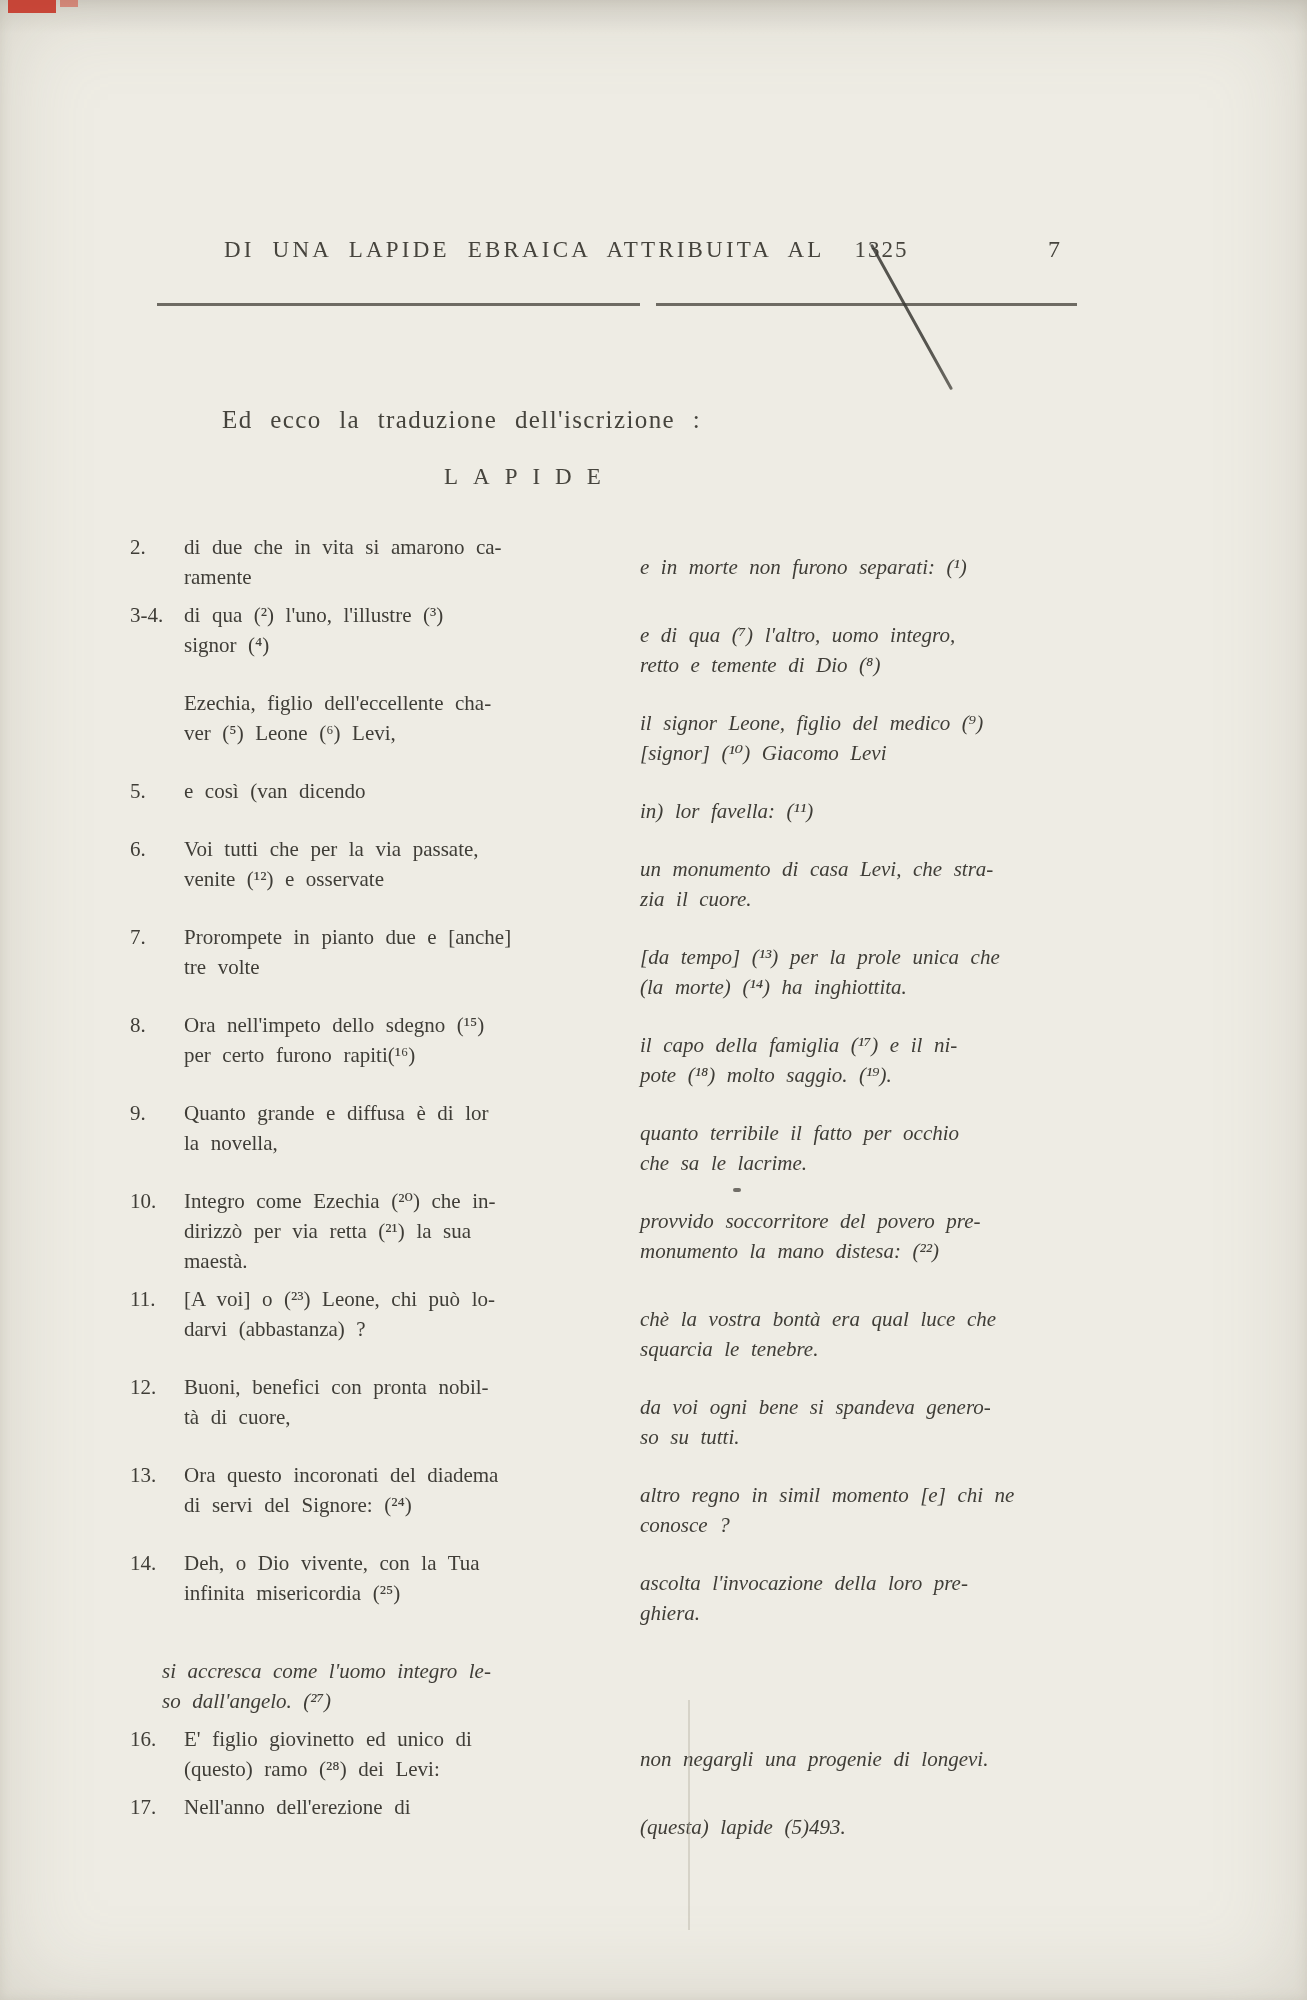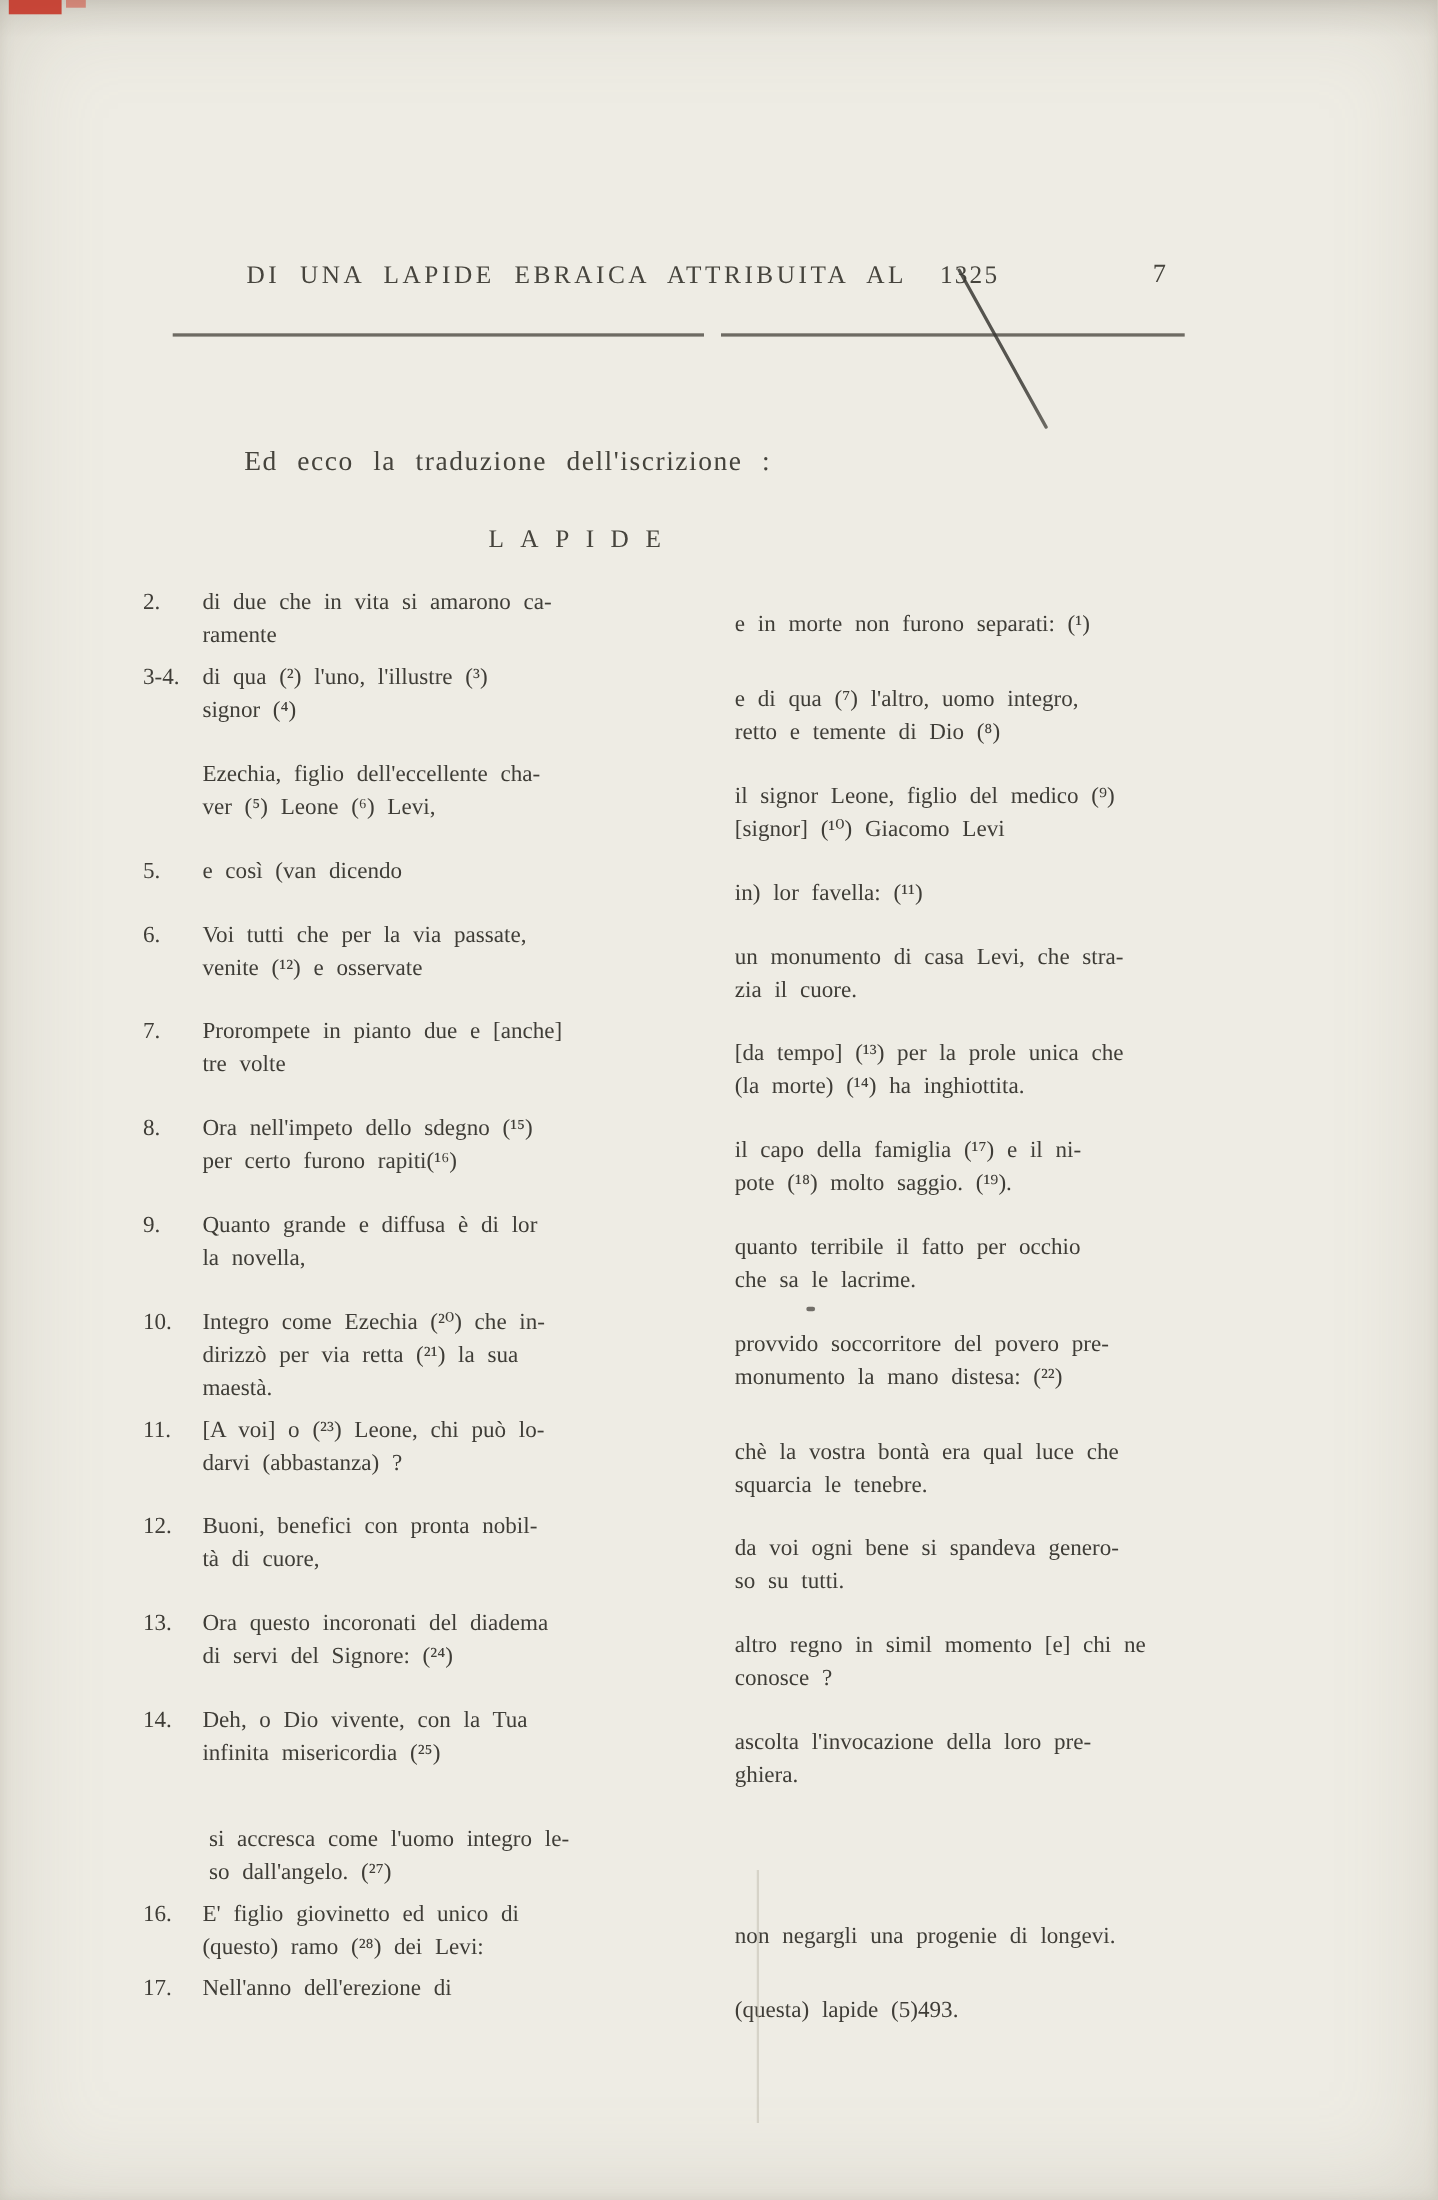--- a/index.html
+++ b/index.html
@@ -41,37 +41,37 @@
     background:linear-gradient(180deg, #3a3934 0 70%, #55534c 100%);
     transform:rotate(-29deg); opacity:.85; border-radius:2px;
   }
 
   .subtitle {
     position:absolute; top:406px; left:222px;
     font-size:25px; letter-spacing:1.4px; word-spacing:10px;
     color:#45433c;
   }
   .section-title {
-    position:absolute; top:477px; left:444px;
+    position:absolute; top:464px; left:444px;
     font-size:23px; letter-spacing:15px; color:#46443d;
   }
 
   .body-block { position:absolute; top:532px; left:130px; width:980px; }
   .row { display:flex; align-items:flex-start; margin-bottom:8px; }
   .cell-left { width:478px; flex:none; display:flex; }
   .num { width:54px; flex:none; font-size:21px; line-height:30px; }
   .ltext {
     flex:1; font-size:21px; line-height:30px;
     white-space:pre-line; word-spacing:.30em;
   }
   .ltext.align-right { text-align:left; }
   .cell-right {
-    width:462px; margin-left:60px; padding-top:20px;
+    width:462px; margin-left:32px; padding-top:20px;
     font-size:21px; line-height:30px;
-    white-space:pre-line; word-spacing:.30em;
+    white-space:pre-line; word-spacing:.30em;font-style:italic;
   }
   .ink-dot { position:absolute; top:1188px; left:733px; width:8px; height:4px;
     background:#514f48; border-radius:2px; opacity:.8; }
   .crease { position:absolute; top:1700px; left:688px; width:2px; height:230px;
     background:rgba(190,185,172,.5); }
 </style>
 </head>
 <body>
 
 <div class="page">

